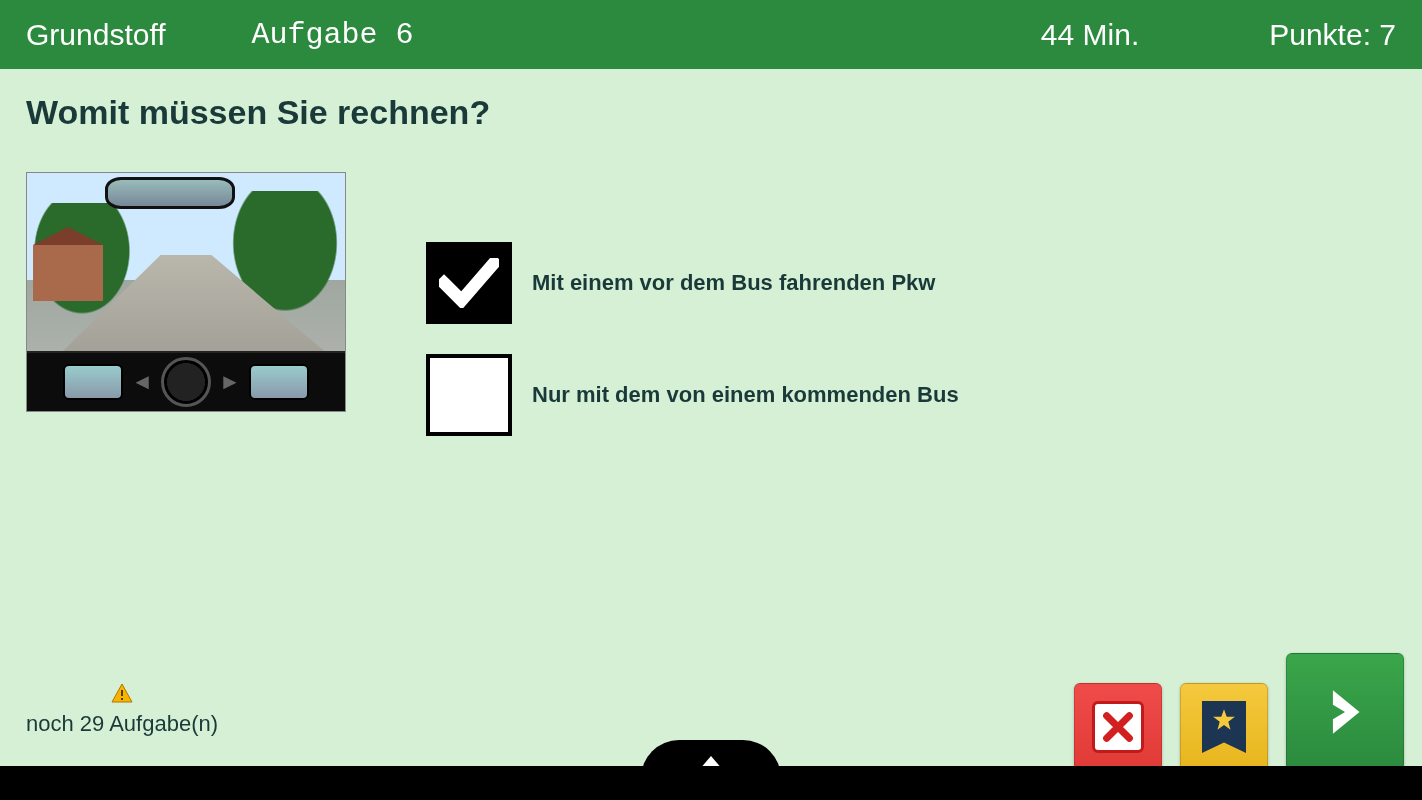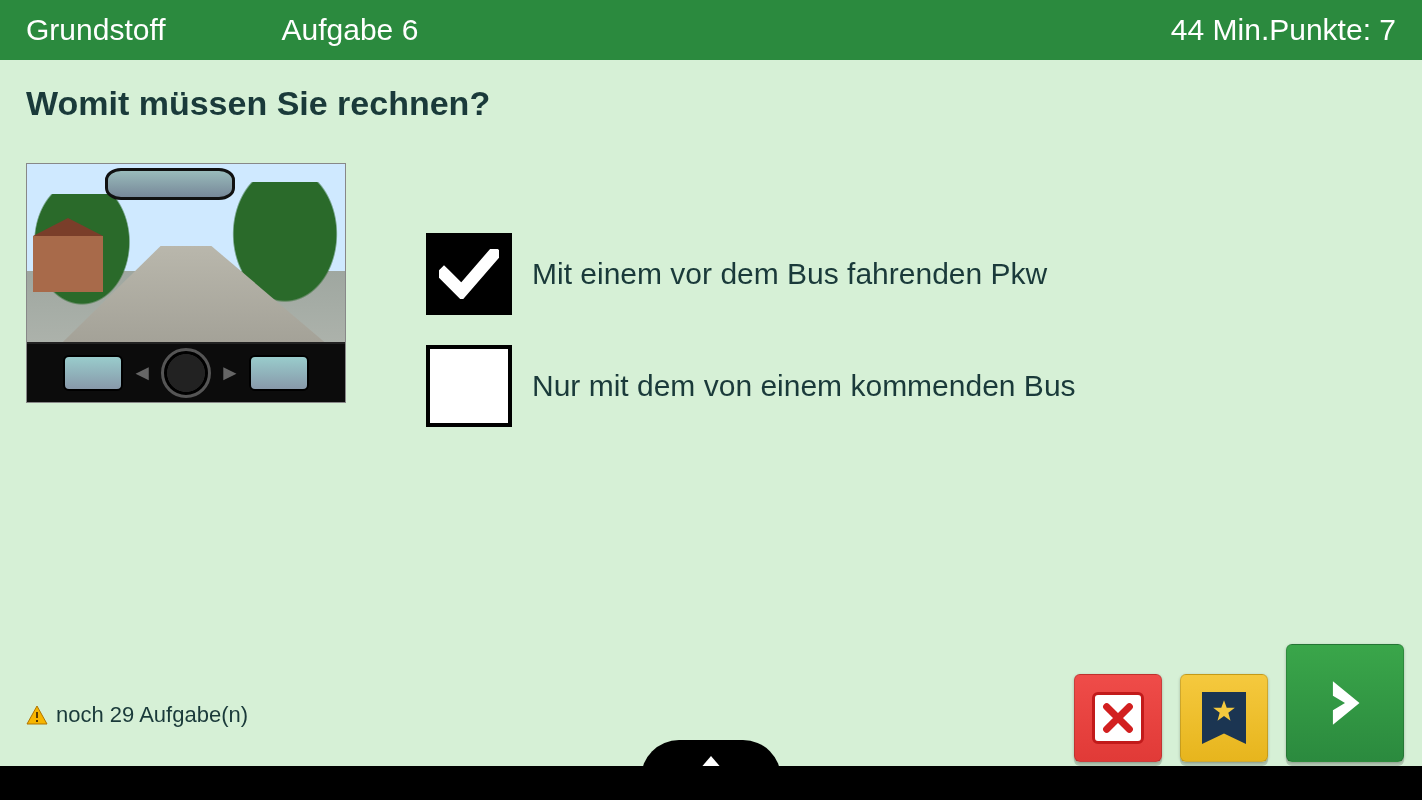--- a/index.html
+++ b/index.html
@@ -2,31 +2,31 @@
 <html><head>
 <meta charset="utf-8">
 <style>
 * { margin:0; padding:0; box-sizing:border-box; }
 html,body { width:1422px; height:800px; font-family:"Segoe UI",Arial,sans-serif; background:#d6f0d6; overflow:hidden; }
 
 
 .header {
   background:#2b8a3e;
   color:#fff;
-  height:60px;
+  height:69px;
   display:flex;
   align-items:center;
   padding:0 26px;
   font-size:30px;
   font-weight:400;
 }
 .header .left { flex:0 0 auto; }
-.header .task { margin-left:116px; }
+.header .task { margin-left:86px;font-family:Liberation Mono, monospace; }
 .header .spacer { flex:1; }
-.header .time { }
+.header .time { margin-right:130px; }
 .header .points { }
 
 
 .content {
   position:relative;
   padding:24px 26px 16px 26px;
   height:706px; 
 }
 .question {
   font-size:34px;
@@ -42,21 +42,21 @@
 .answers { margin-top:70px; }
 .answer { display:flex; align-items:center; margin-bottom:30px; }
 .checkbox {
   width:86px; height:82px; border:4px solid #000; background:#fff;
   display:flex; align-items:center; justify-content:center;
   margin-right:20px; cursor:pointer;
 }
 .checkbox.checked { background:#000; }
 .checkbox.checked svg { display:block; }
 .checkbox svg { display:none; }
-.answer-text { font-size:30px; color:#1a3a3a; }
+.answer-text { font-size:22px; color:#1a3a3a;font-weight:bold; }
 
 
 .actions {
   position:absolute; right:18px; bottom:4px; display:flex; align-items:flex-end; gap:18px;
 }
 .btn {
   border-radius:6px; display:flex; align-items:center; justify-content:center;
   box-shadow:0 4px 0 rgba(0,0,0,0.15), 0 1px 3px rgba(0,0,0,0.25);
   cursor:pointer; border:1px solid rgba(0,0,0,0.15);
 }
@@ -84,21 +84,21 @@
   width:140px; height:38px; background:#000;
   border-radius:70px 70px 0 0; display:flex; align-items:flex-start; justify-content:center;
   padding-top:16px; cursor:pointer;
 }
 .footer-tab .triangle {
   width:0; height:0; border-left:12px solid transparent; border-right:12px solid transparent;
   border-bottom:14px solid #fff;
 }
 .remaining {
   position:absolute; left:26px; bottom:38px; font-size:22px; color:#1a3a3a;
-  display:flex; align-items:center; gap:8px;
+  display:flex; align-items:center; gap:8px;flex-direction:column;
 }
 .warn {
   width:22px; height:20px; display:inline-block;
 }
 
 
 .sky { position:absolute; inset:0; background:linear-gradient(#cfe9ff 0%, #cfe9ff 45%, #9fa7a0 45%, #b7bbb4 100%); }
 .trees-l { position:absolute; left:0; top:30px; width:110px; height:120px; background:radial-gradient(ellipse at 50% 40%, #2a6a2a 60%, transparent 62%); }
 .trees-r { position:absolute; right:0; top:18px; width:120px; height:130px; background:radial-gradient(ellipse at 50% 40%, #2a6a2a 60%, transparent 62%); }
 .road { position:absolute; left:0; right:0; bottom:56px; height:100px;

